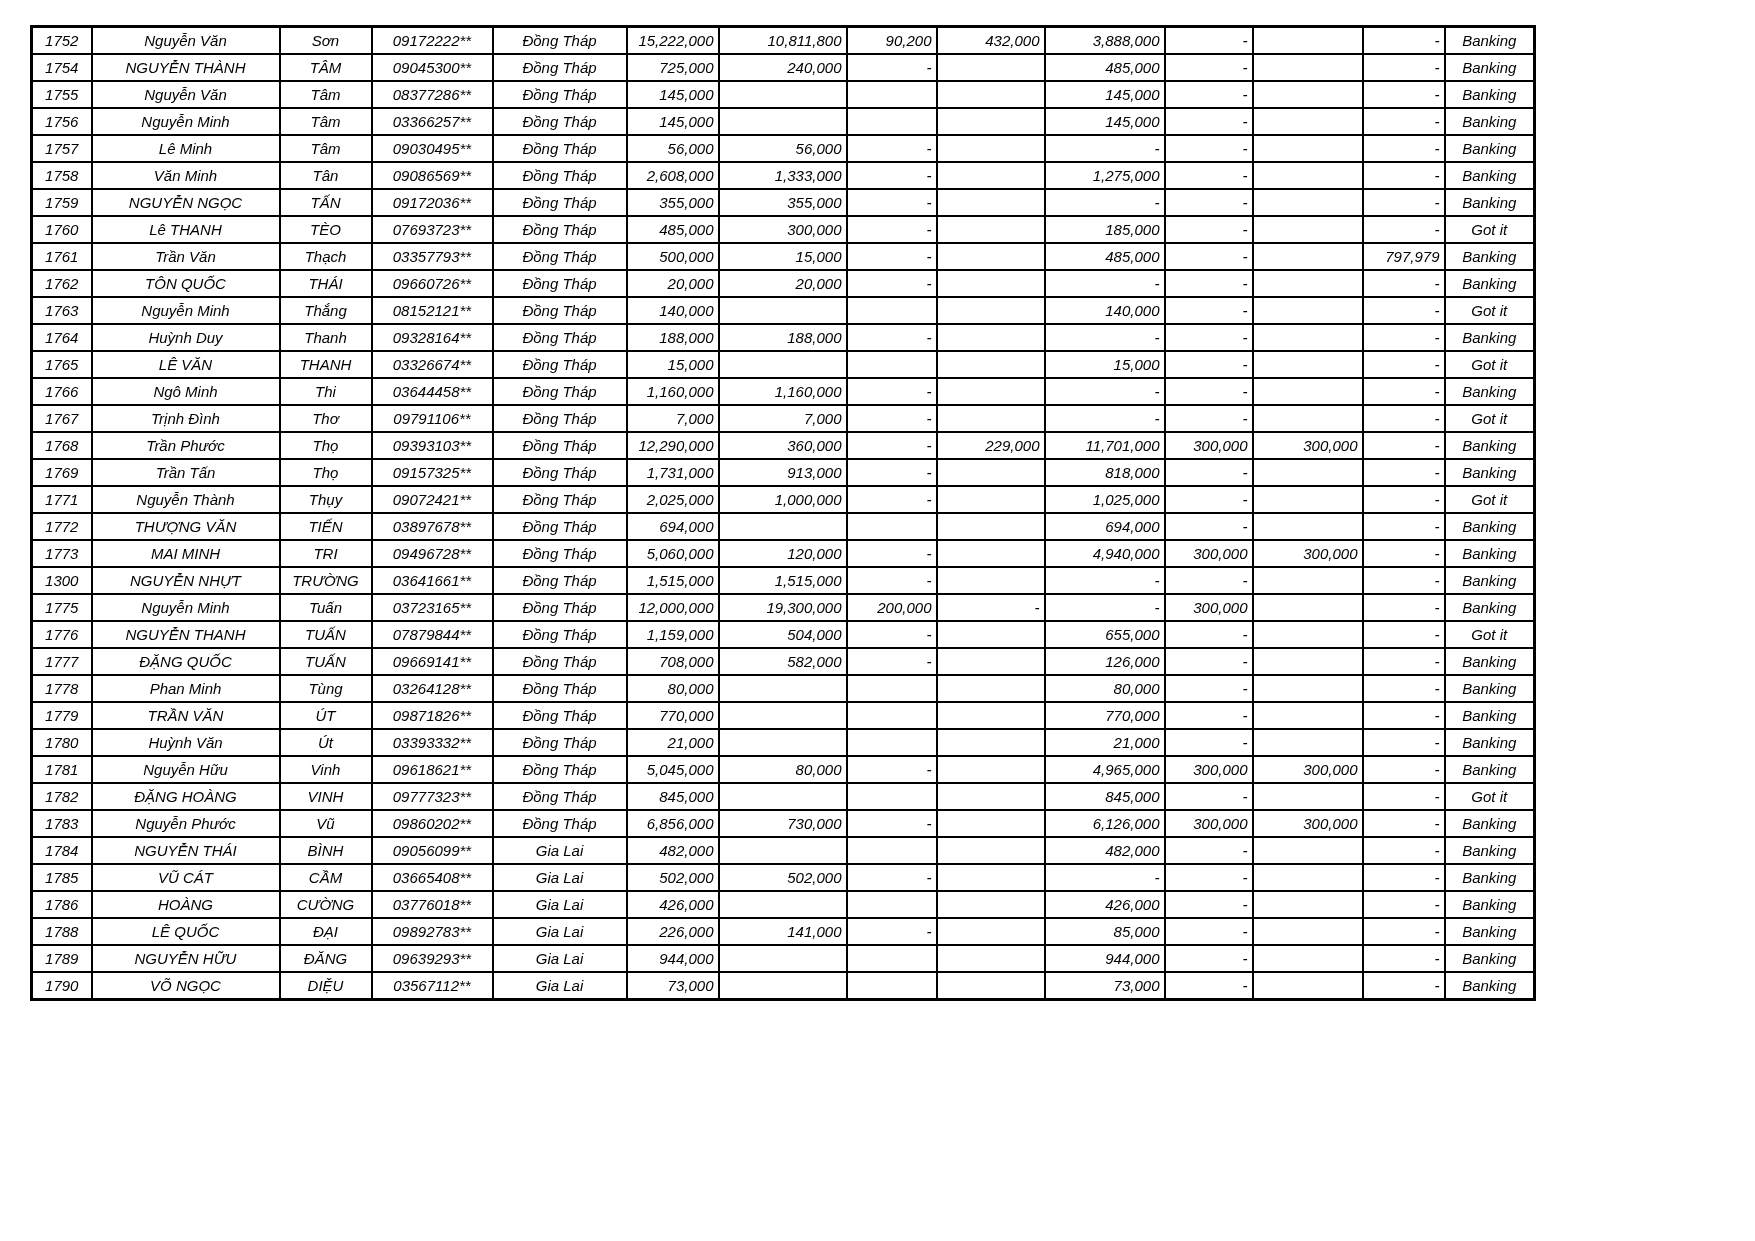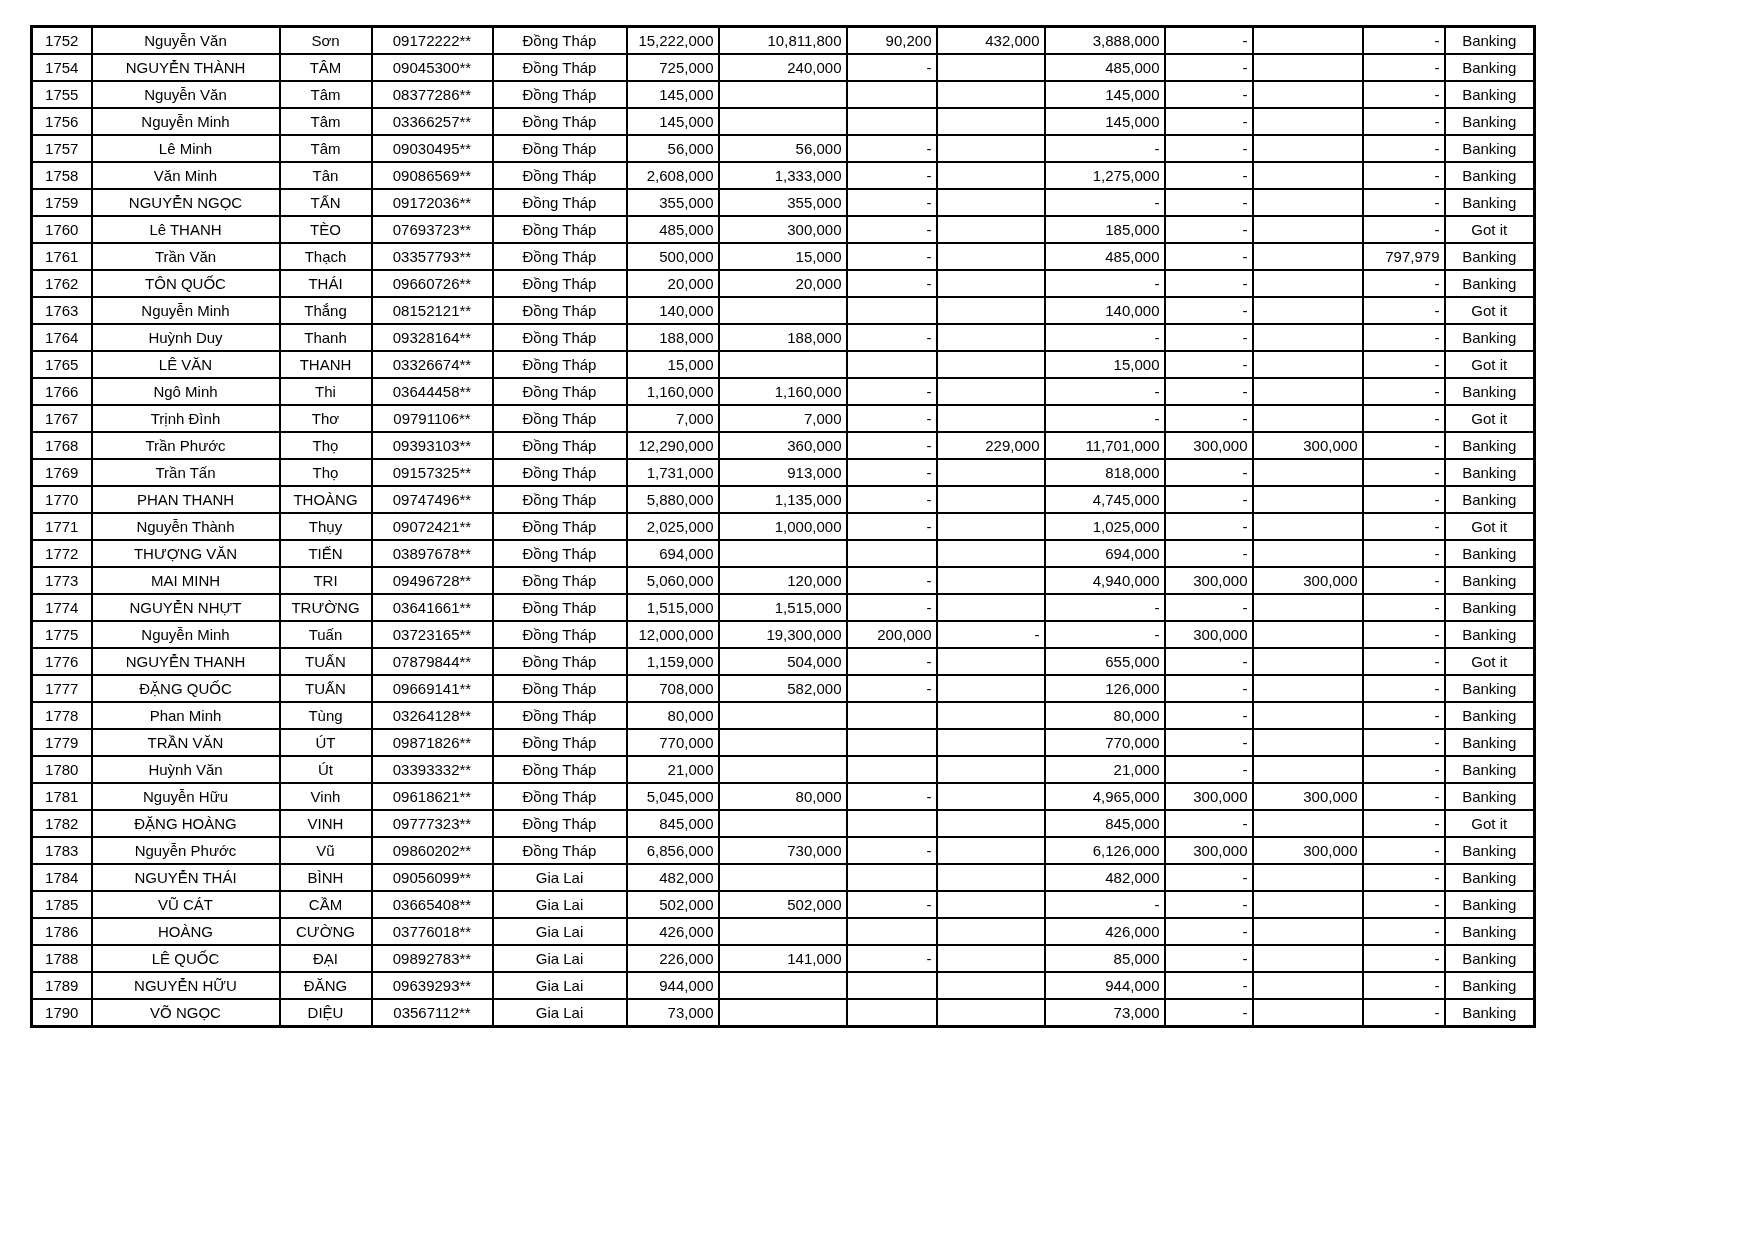--- a/index.html
+++ b/index.html
@@ -13,20 +13,21 @@
     overflow: hidden;
     font-family: "Liberation Sans", "DejaVu Sans", sans-serif;
     color: #000000;
   }
   table.ledger {
     border-collapse: collapse;
     table-layout: fixed;
     width: 1503px;
     margin: 25px 0 0 30px;
     border: 3px solid #000000;
+    font-style: italic;
   }
   table.ledger td {
     border: 2px solid #000000;
     height: 25px;
     padding: 0 4px;
     font-size: 15px;
     line-height: 1;
     white-space: nowrap;
     overflow: hidden;
   }
@@ -334,36 +335,20 @@
         <td class="c-amount">913,000</td>
         <td class="c-amount">-</td>
         <td class="c-amount"></td>
         <td class="c-amount">818,000</td>
         <td class="c-amount">-</td>
         <td class="c-amount"></td>
         <td class="c-amount">-</td>
         <td class="c-center">Banking</td>
       </tr>
       <tr>
-        <td class="c-center">1770</td>
-        <td class="c-center">PHAN THANH</td>
-        <td class="c-center">THOÀNG</td>
-        <td class="c-center">09747496**</td>
-        <td class="c-center">Đồng Tháp</td>
-        <td class="c-amount">5,880,000</td>
-        <td class="c-amount">1,135,000</td>
-        <td class="c-amount">-</td>
-        <td class="c-amount"></td>
-        <td class="c-amount">4,745,000</td>
-        <td class="c-amount">-</td>
-        <td class="c-amount"></td>
-        <td class="c-amount">-</td>
-        <td class="c-center">Banking</td>
-      </tr>
-      <tr>
         <td class="c-center">1771</td>
         <td class="c-center">Nguyễn Thành</td>
         <td class="c-center">Thụy</td>
         <td class="c-center">09072421**</td>
         <td class="c-center">Đồng Tháp</td>
         <td class="c-amount">2,025,000</td>
         <td class="c-amount">1,000,000</td>
         <td class="c-amount">-</td>
         <td class="c-amount"></td>
         <td class="c-amount">1,025,000</td>
@@ -398,21 +383,21 @@
         <td class="c-amount">120,000</td>
         <td class="c-amount">-</td>
         <td class="c-amount"></td>
         <td class="c-amount">4,940,000</td>
         <td class="c-amount">300,000</td>
         <td class="c-amount">300,000</td>
         <td class="c-amount">-</td>
         <td class="c-center">Banking</td>
       </tr>
       <tr>
-        <td class="c-center">1774</td>
+        <td class="c-center">1300</td>
         <td class="c-center">NGUYỄN NHỰT</td>
         <td class="c-center">TRƯỜNG</td>
         <td class="c-center">03641661**</td>
         <td class="c-center">Đồng Tháp</td>
         <td class="c-amount">1,515,000</td>
         <td class="c-amount">1,515,000</td>
         <td class="c-amount">-</td>
         <td class="c-amount"></td>
         <td class="c-amount">-</td>
         <td class="c-amount">-</td>

